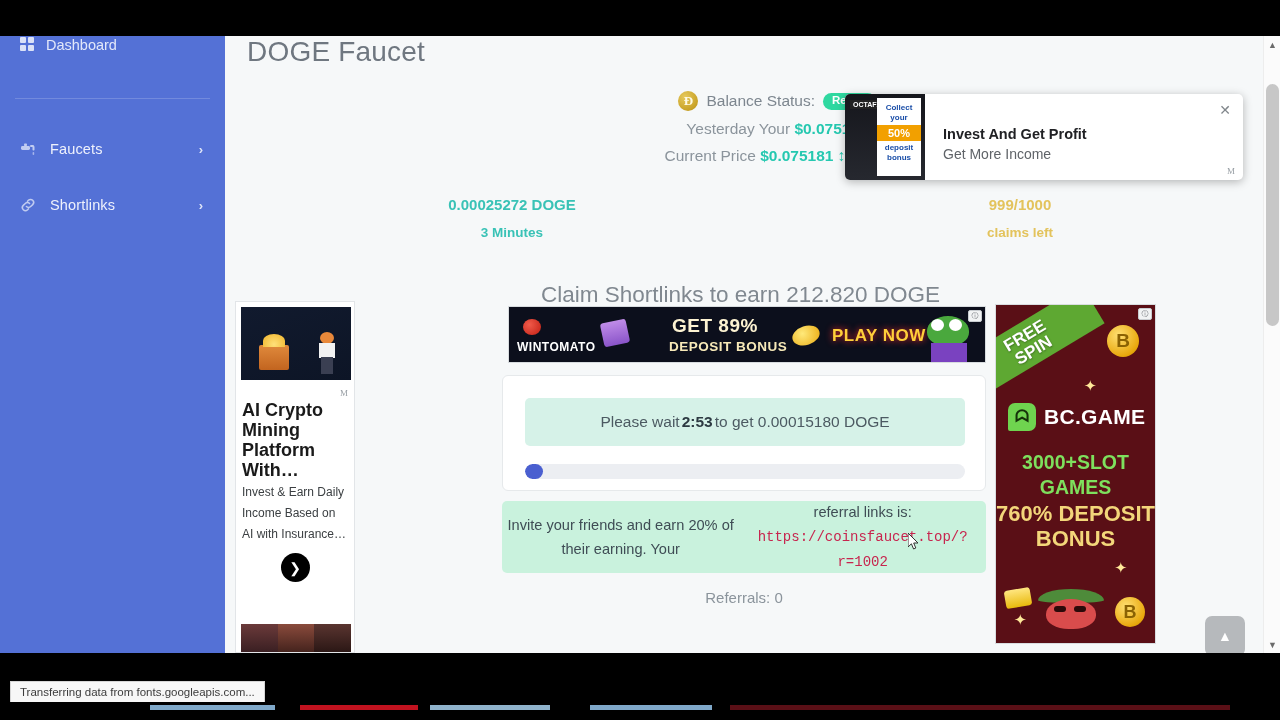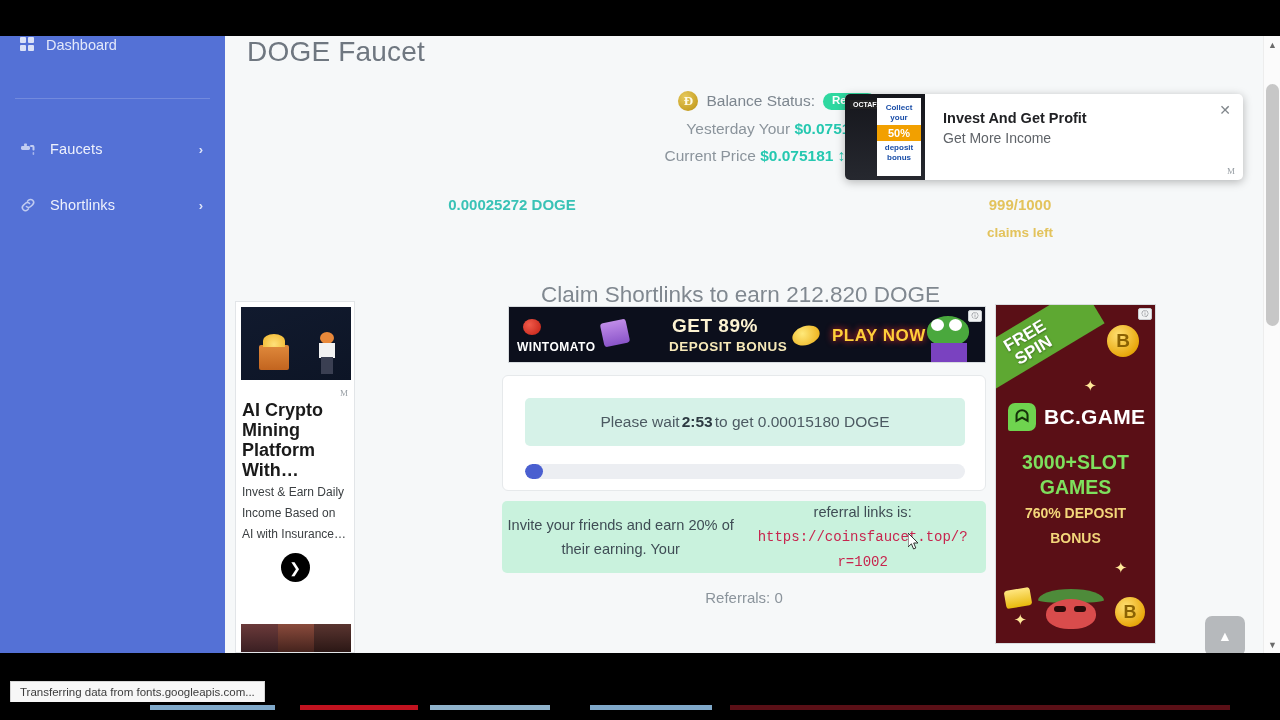--- a/index.html
+++ b/index.html
@@ -173,21 +173,21 @@
   .btc { position: absolute; border-radius: 50%;
     background: radial-gradient(circle at 36% 32%, #ffdf72, #e8a70b 72%, #b47f05);
     color: #8a6203; font-weight: bold; display:flex; align-items:center; justify-content:center; }
   .bc-logo { position: absolute; left: 12px; top: 98px; display: flex; align-items: center; gap: 8px; }
   .bc-mark { width: 28px; height: 28px; background: #6fd44f; border-radius: 7px 7px 7px 2px;
     color: #15330a; font-weight: bold; font-size: 17px; display:flex; align-items:center; justify-content:center; }
   .bc-name { color: #fff; font-size: 21px; font-weight: bold; letter-spacing: .3px; }
   .bc-l1 { position: absolute; left: 0; right: 0; top: 145px; text-align: center;
     color: #7ee05d; font-size: 19.5px; font-weight: bold; line-height: 25px; }
   .bc-l2 { position: absolute; left: 0; right: 0; top: 196px; text-align: center;
-    color: #f3d67a; font-size: 14px; font-weight: bold; line-height: 25px; }
+    color: #f3d67a; font-size: 22px; font-weight: bold; line-height: 25px; }
   .spark { position: absolute; color: #ffe99a; font-size: 15px; }
   .bc-char { position: absolute; left: 28px; bottom: -6px; width: 96px; height: 70px; }
   .bc-char .hat { position:absolute; left:14px; top:10px; width:66px; height:14px;
     background:#4e8b3a; border-radius:50%/80% 80% 20% 20%; }
   .bc-char .face { position:absolute; left:22px; top:20px; width:50px; height:30px;
     background:#d94c4c; border-radius:50% 50% 45% 45%; }
   .bc-char .eye { position:absolute; top:27px; width:12px; height:6px; background:#2c0a0a; border-radius:3px; }
   .bc-gold { position:absolute; left:9px; bottom:36px; width:26px; height:18px;
     background: linear-gradient(#ffe680, #e8b90c); border-radius: 3px; transform: rotate(-10deg); }
 
@@ -226,21 +226,21 @@
     position: absolute; left: 845px; top: 58px; width: 398px; height: 86px;
     background: #fff; border-radius: 5px; box-shadow: 0 2px 10px rgba(0,0,0,.28);
     display: flex; overflow: hidden;
   }
   .toast-img { width: 80px; height: 100%; background: linear-gradient(#15161c, #26282f); position: relative; }
   .toast-img .poster { position: absolute; right: 4px; top: 4px; width: 44px; height: 78px; background: #fff; }
   .toast-img .p1 { position:absolute; left:0; top:5px; width:100%; text-align:center; font-size:8px; font-weight:bold; color:#1a4ea8; line-height:10px;}
   .toast-img .p2 { position:absolute; left:0; top:27px; width:100%; height:16px; background:#f2a000; color:#fff; font-size:11px; font-weight:bold; text-align:center; line-height:16px;}
   .toast-img .p3 { position:absolute; left:0; top:45px; width:100%; text-align:center; font-size:8px; font-weight:bold; color:#1a4ea8; line-height:10px;}
   .toast-img .octa { position:absolute; left:5px; top:6px; font-size:7px; font-weight:bold; color:#fff; background:#222; padding:1px 3px; }
-  .toast-body { flex: 1; padding: 16px 0 0 18px; }
+  .toast-body { flex: 1; padding: 32px 0 0 18px; }
   .toast-title { font-size: 14.5px; font-weight: bold; color: #202124; }
   .toast-sub { font-size: 14px; color: #5f6368; margin-top: 4px; }
   .toast-close { position: absolute; right: 12px; top: 8px; font-size: 14px; color: #80868b; cursor: pointer; }
   .toast-m { position: absolute; right: 8px; bottom: 4px; font-size: 9px; color: #9aa0a6; font-family: "Liberation Serif", serif; }
 
   
   .cursor { position: absolute; left: 683px; top: 497px; width: 12px; height: 18px; }
 
   
   .scroll-top {
@@ -337,20 +337,21 @@
         </div>
         <div class="price-row">
           <span>Current Price</span>
           <span class="amt">$0.075181</span>
           <span class="pct">↕0.00%</span>
         </div>
       </div>
 
       <div class="stats-left">
         <div>0.00025272 DOGE</div>
+        <div class="sub">3 Minutes</div>
       </div>
 
       <div class="stats-right">
         <div>999/1000</div>
         <div class="sub">claims left</div>
       </div>
 
       <div class="claim-line">Claim Shortlinks to earn 212.820 DOGE</div>
 
       <div class="ad-left">

